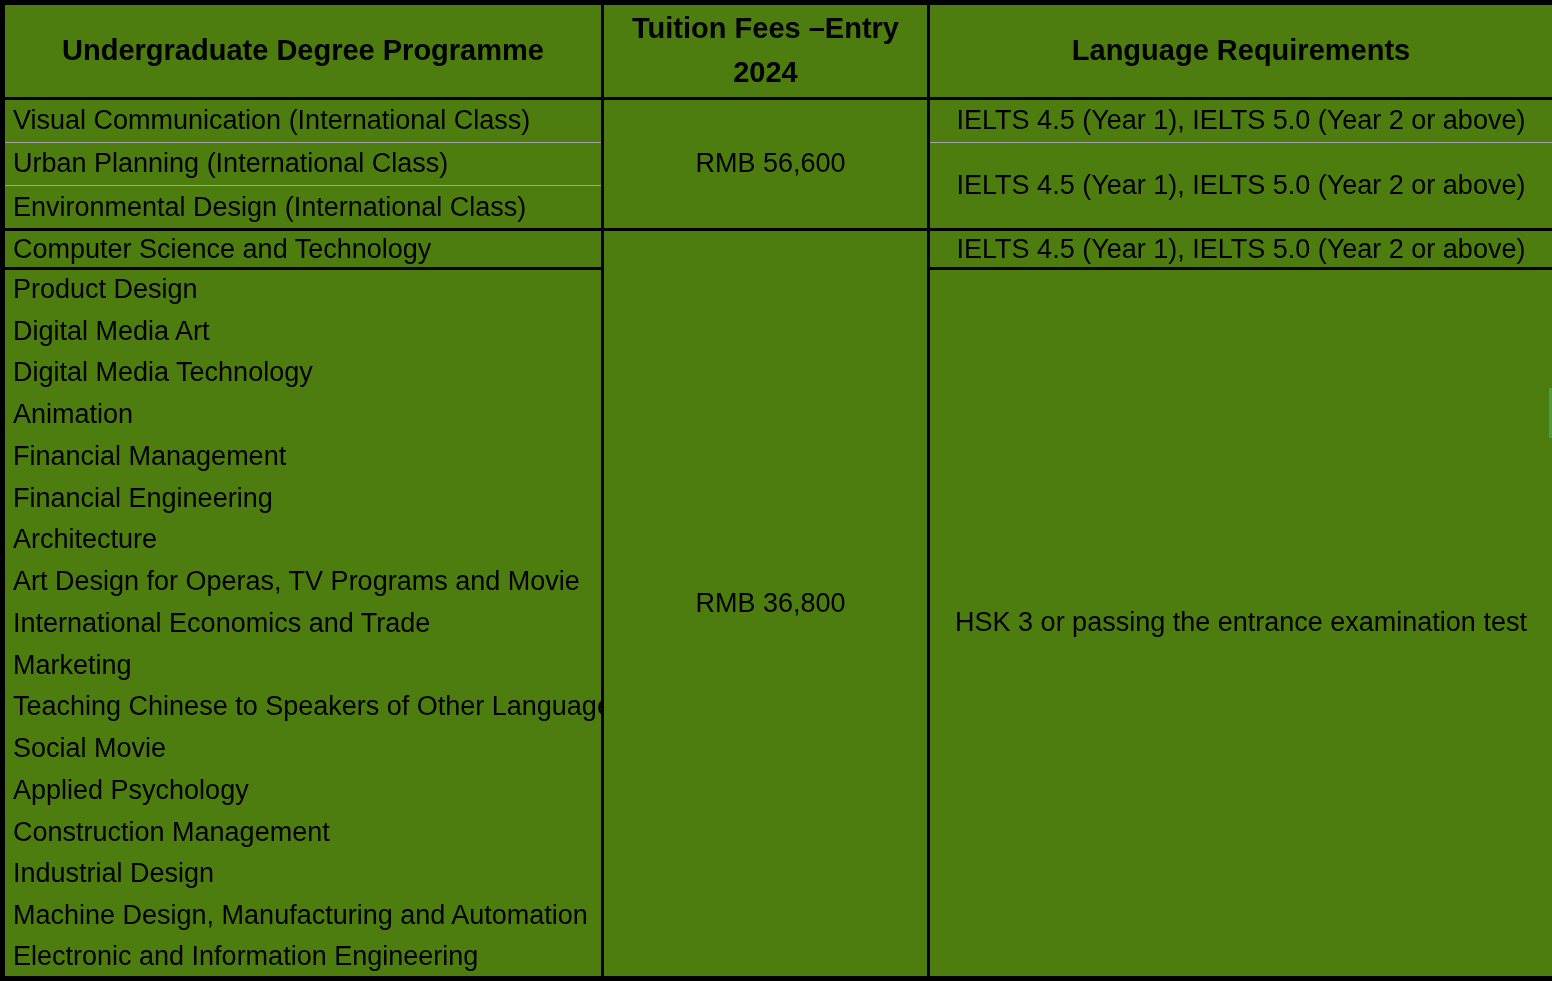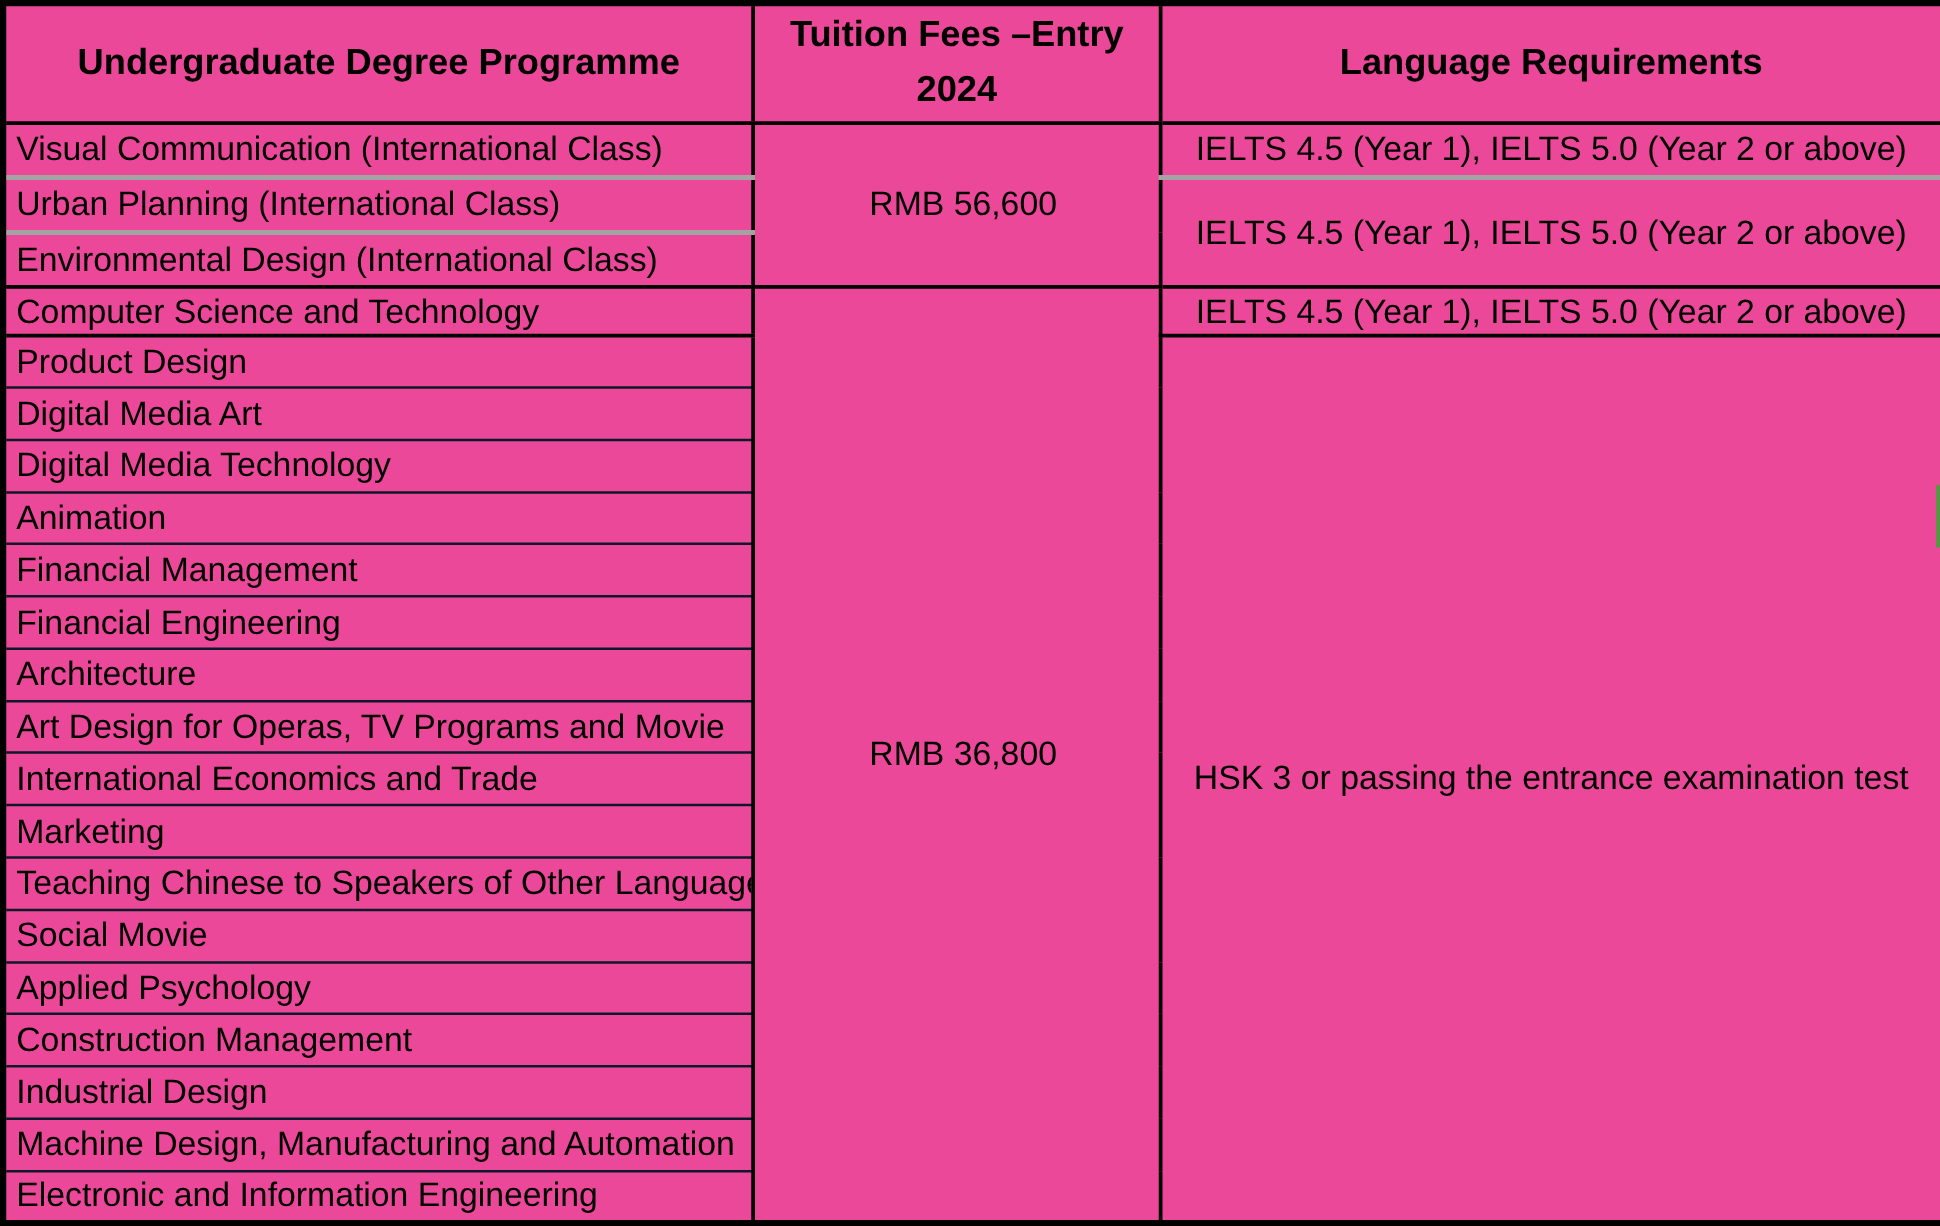--- a/index.html
+++ b/index.html
@@ -6,21 +6,21 @@
     margin: 0;
     padding: 0;
     background: #ffffff;
     font-family: "Liberation Sans", sans-serif;
     color: #000000;
   }
   .sheet {
     position: relative;
     width: 1552px;
     height: 981px;
-    background: #ec4899;
+    background: #4d7c0f;
     overflow: hidden;
   }
   table.fees {
     border-collapse: collapse;
     table-layout: fixed;
     width: 1552px;
     height: 981px;
     border: 5px solid #000000;
   }
   col.c1 { width: 600px; }
@@ -54,23 +54,23 @@
     text-align: center;
     padding-left: 10px;
   }
   td.lang {
     text-align: center;
     white-space: nowrap;
     overflow: hidden;
   }
 
   
-  .bb-thin  { border-bottom: 4px solid #a3a3a3; }
+  .bb-thin  { border-bottom: 1px solid #a3a3a3; }
   .bb-thick { border-bottom: 3px solid #000000; }
-  .bb-light { border-bottom: 2px solid #0f172a; }
+  .bb-light { border-bottom: 2px solid #4d7c0f; }
 
   
   tr.r-hdr { height: 94px; }
   tr.r-a   { height: 43px; }
   tr.r-cs  { height: 38px; }
   tr.r-b   { height: 41px; }
 
   .green-marker {
     position: absolute;
     top: 388px;

